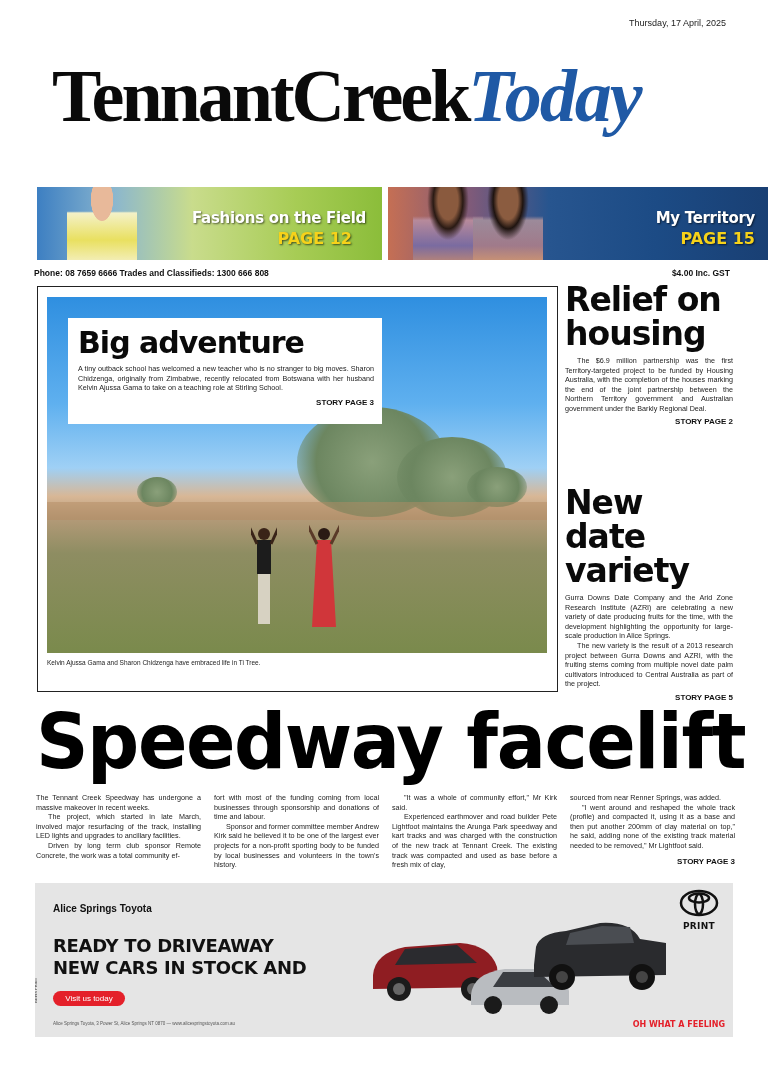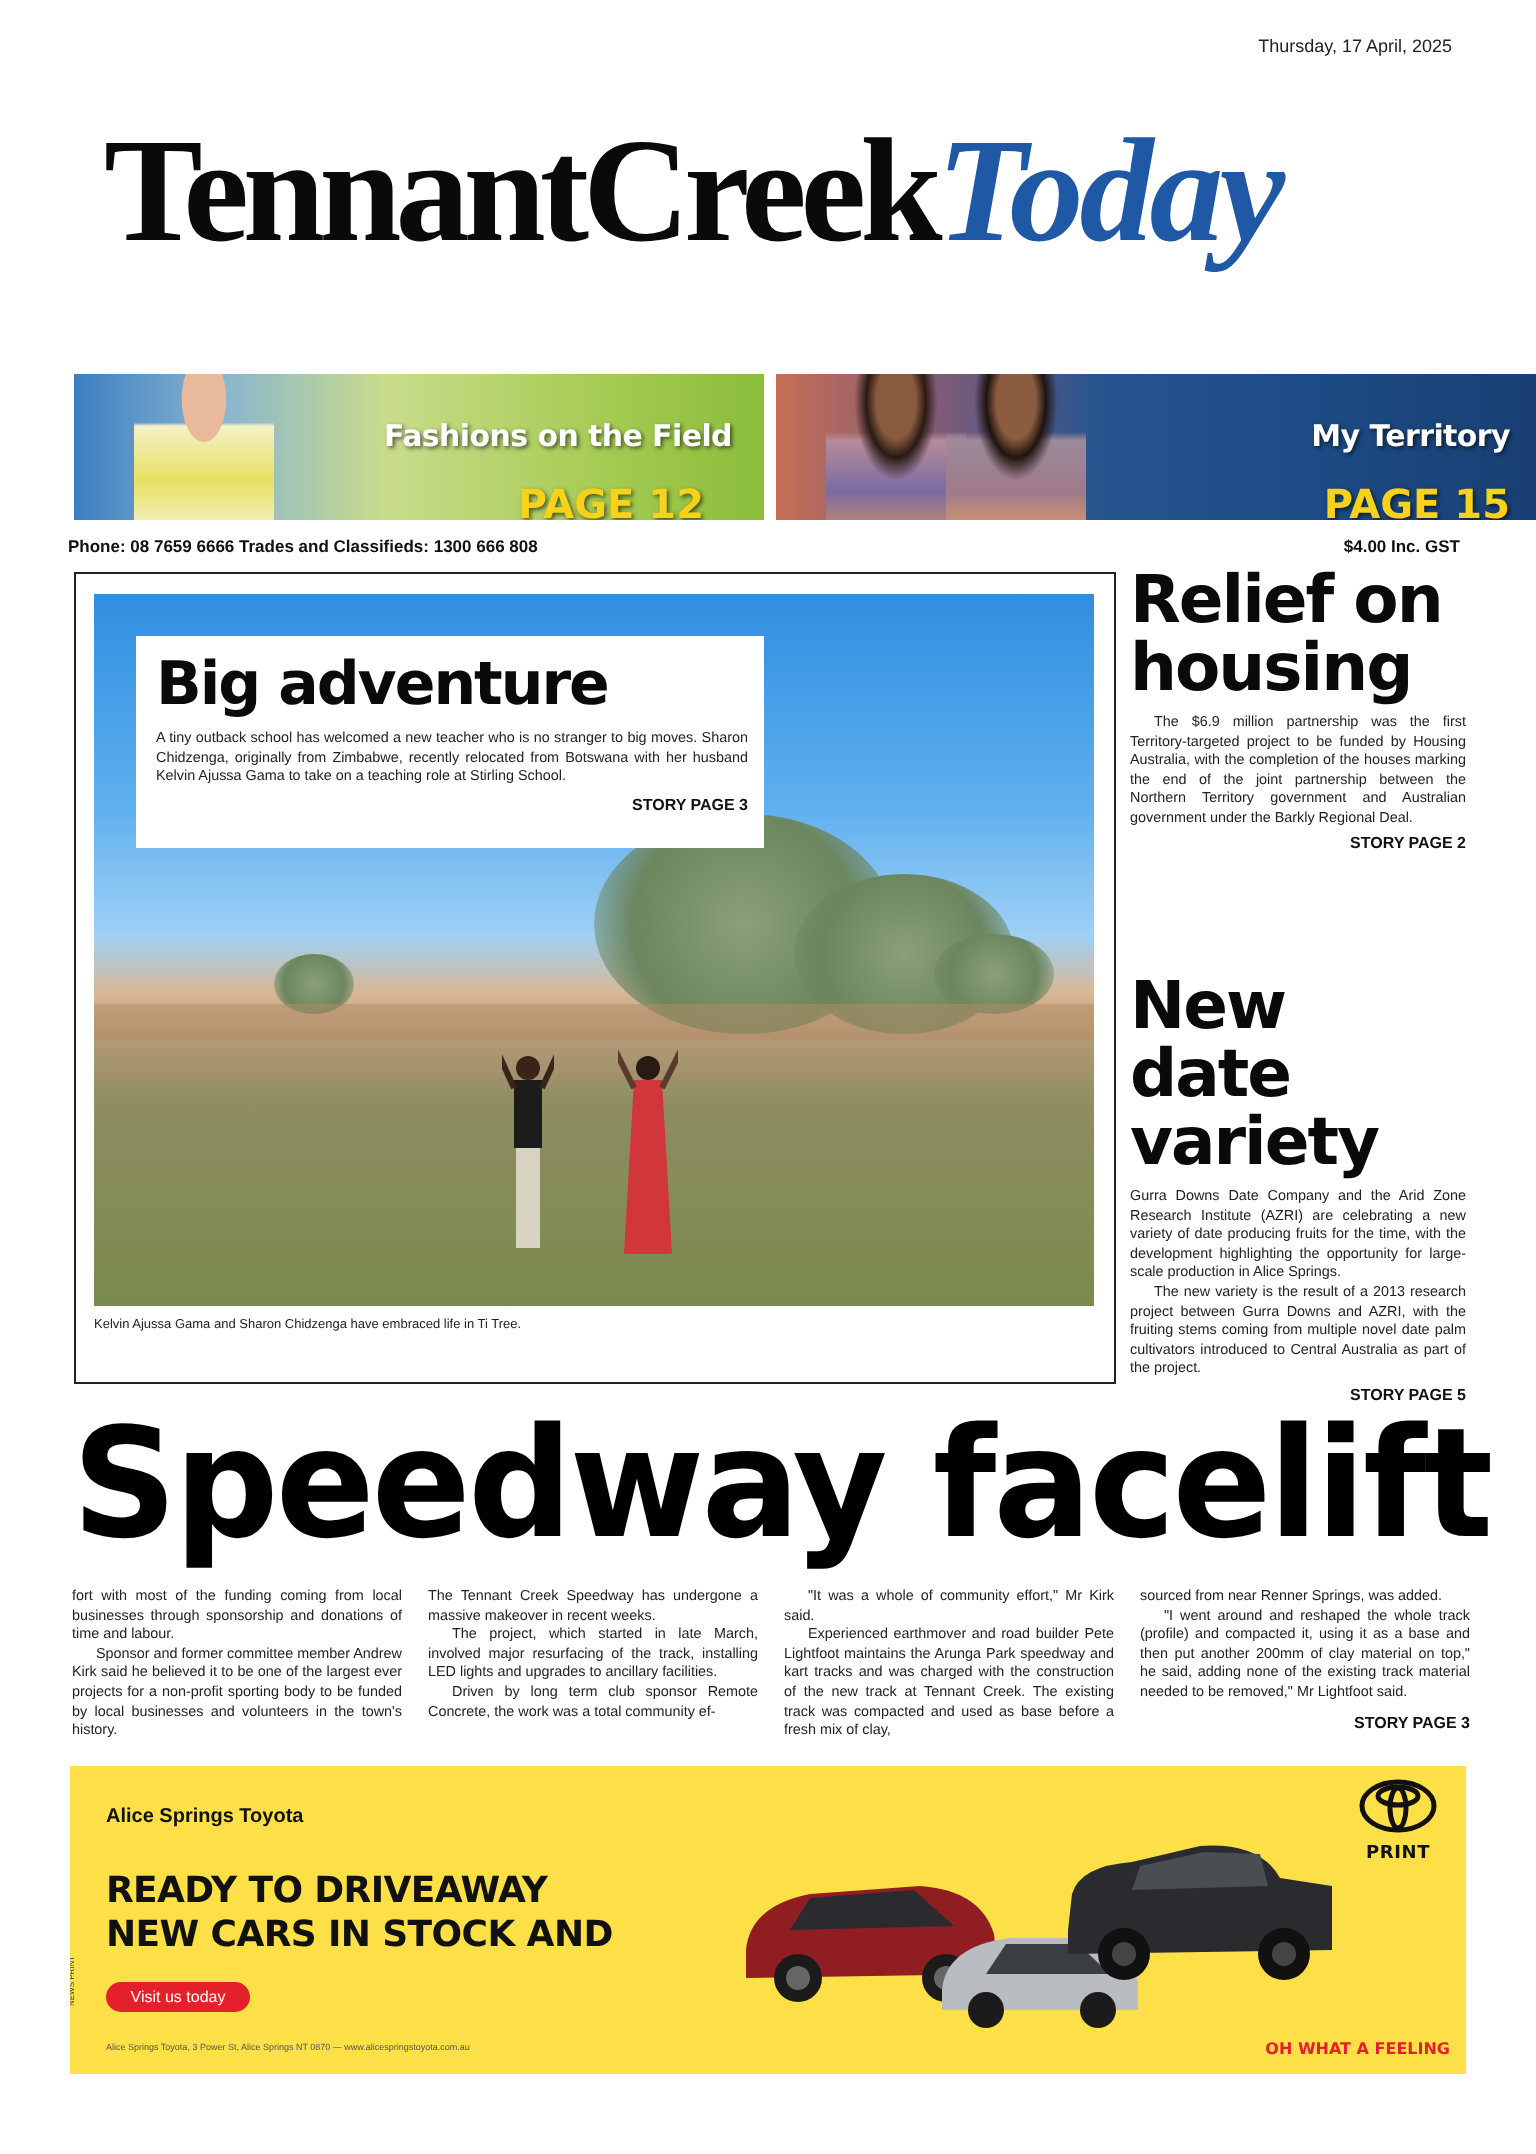--- a/index.html
+++ b/index.html
@@ -10,21 +10,21 @@
 
   .masthead { position: absolute; top: 56px; left: 52px; width: 670px; height: 80px; white-space: nowrap; }
   .mast-main { font-family: "Liberation Serif", serif; font-weight: bold; font-size: 74px; color: #0a0a0a; letter-spacing: -3px; line-height: 80px; }
   .mast-today { font-family: "Liberation Serif", serif; font-style: italic; font-weight: bold; font-size: 74px; color: #1f59a5; letter-spacing: -2px; line-height: 80px; }
 
   .promo { position: absolute; top: 187px; height: 73px; overflow: hidden; }
   .promo-left { left: 37px; width: 345px; background: linear-gradient(90deg, #3d7fc2 0%, #8ab6cf 22%, #c9dc8c 45%, #a7cc55 75%, #8bbd3a 100%); }
   .promo-right { left: 388px; width: 383px; background: linear-gradient(90deg, #c56f54 0%, #7d5a7a 22%, #27558f 42%, #1c4b85 70%, #193f73 100%); }
   .promo-person { position: absolute; border-radius: 40% 40% 0 0; }
   .promo-title { position: absolute; right: 16px; top: 22px; font-family: "DejaVu Sans", sans-serif; font-weight: bold; font-size: 15px; color: #ffffff; text-shadow: 1px 1px 2px rgba(0,0,0,0.6); letter-spacing: -0.3px; }
-  .promo-page { position: absolute; right: 16px; top: 53px; font-family: "DejaVu Sans", sans-serif; font-weight: bold; font-size: 20px; color: #f6d21a; text-shadow: 1px 1px 2px rgba(0,0,0,0.6); }
+  .promo-page { position: absolute; right: 16px; top: 42px; font-family: "DejaVu Sans", sans-serif; font-weight: bold; font-size: 16px; color: #f6d21a; text-shadow: 1px 1px 2px rgba(0,0,0,0.6); }
   .promo-left .promo-page { right: 30px; }
 
   .infobar { position: absolute; top: 268px; left: 34px; right: 38px; font-size: 8.5px; font-weight: bold; color: #111; display: flex; justify-content: space-between; }
 
   .feature-box { position: absolute; top: 286px; left: 37px; width: 521px; height: 406px; border: 1.5px solid #222; }
   .feature-photo { position: absolute; top: 10px; left: 9px; width: 500px; height: 356px; overflow: hidden;
     background: linear-gradient(180deg, #2f8fe0 0%, #5fb0ef 30%, #9fd0f5 48%, #d8b796 56%, #b49a78 62%, #8e8d62 72%, #7a8a4c 100%); }
   .tree { position: absolute; border-radius: 50%; background: radial-gradient(circle, #8aa07a 0%, #6c8660 60%, rgba(108,134,96,0) 100%); }
   .ground-strip { position: absolute; left: 0; right: 0; height: 18px; background: rgba(180,140,100,0.5); }
   .person-man { position: absolute; left: 204px; top: 225px; width: 26px; height: 110px; }
@@ -43,21 +43,21 @@
   .side-col p { font-size: 7.2px; line-height: 9.6px; color: #222; text-align: justify; }
   .side-col p.indent { text-indent: 12px; }
 
   .big-headline { position: absolute; top: 697px; left: 36px; width: 700px; font-family: "DejaVu Sans", sans-serif; font-weight: bold; font-size: 76px; letter-spacing: -1.5px; line-height: 90px; color: #000; transform: scaleX(0.96); transform-origin: left; white-space: nowrap; }
 
   .speedway-cols { position: absolute; top: 793px; left: 36px; width: 700px; display: flex; gap: 13px; }
   .speedway-cols .col { width: 165px; font-size: 7.2px; line-height: 9.6px; color: #222; text-align: justify; }
   .speedway-cols .col p.indent { text-indent: 12px; }
   .speedway-cols .col .story-ref { margin-top: 6px; }
 
-  .ad { position: absolute; top: 883px; left: 35px; width: 698px; height: 154px; background: #fde047; overflow: hidden; }
+  .ad { position: absolute; top: 883px; left: 35px; width: 698px; height: 154px; background: #e5e5e5; overflow: hidden; }
   .ad-dealer { position: absolute; top: 20px; left: 18px; font-size: 10px; font-weight: bold; color: #111; }
   .ad-headline { position: absolute; top: 52px; left: 18px; font-family: "DejaVu Sans", sans-serif; font-weight: bold; font-size: 18px; line-height: 22px; color: #111; letter-spacing: -0.3px; }
   .ad-cta { position: absolute; top: 108px; left: 18px; width: 72px; height: 15px; background: #e4202a; border-radius: 8px; color: #fff; font-size: 8px; line-height: 15px; text-align: center; }
   .ad-fine { position: absolute; top: 138px; left: 18px; font-size: 4.5px; color: #555; }
   .ad-side { position: absolute; top: 120px; left: -2px; font-size: 4px; color: #333; transform: rotate(-90deg); transform-origin: left top; }
   .ad-slogan { position: absolute; top: 137px; right: 8px; font-family: "DejaVu Sans", sans-serif; font-weight: bold; font-size: 8px; color: #e4202a; }
   .ad-logo { position: absolute; top: 6px; right: 8px; width: 52px; text-align: center; }
   .ad-logo-text { font-family: "DejaVu Sans", sans-serif; font-weight: bold; font-size: 9px; color: #111; letter-spacing: 0.3px; }
   .car { position: absolute; }
 </style>
@@ -129,27 +129,27 @@
   <div style="height:5px"></div>
   <p>Gurra Downs Date Company and the Arid Zone Research Institute (AZRI) are celebrating a new variety of date producing fruits for the time, with the development highlighting the opportunity for large-scale production in Alice Springs.</p>
   <p class="indent">The new variety is the result of a 2013 research project between Gurra Downs and AZRI, with the fruiting stems coming from multiple novel date palm cultivators introduced to Central Australia as part of the project.</p>
   <div class="story-ref" style="margin-top:4px;">STORY PAGE 5</div>
 </div>
 
 <div class="big-headline">Speedway facelift</div>
 
 <div class="speedway-cols">
   <div class="col">
-    <p>fort with most of the funding coming from local businesses through sponsorship and donations of time and labour.</p>
-    <p class="indent">Sponsor and former committee member Andrew Kirk said he believed it to be one of the largest ever projects for a non-profit sporting body to be funded by local businesses and volunteers in the town's history.</p>
-  </div>
-  <div class="col">
     <p>The Tennant Creek Speedway has undergone a massive makeover in recent weeks.</p>
     <p class="indent">The project, which started in late March, involved major resurfacing of the track, installing LED lights and upgrades to ancillary facilities.</p>
     <p class="indent">Driven by long term club sponsor Remote Concrete, the work was a total community ef-</p>
+  </div>
+  <div class="col">
+    <p>fort with most of the funding coming from local businesses through sponsorship and donations of time and labour.</p>
+    <p class="indent">Sponsor and former committee member Andrew Kirk said he believed it to be one of the largest ever projects for a non-profit sporting body to be funded by local businesses and volunteers in the town's history.</p>
   </div>
   <div class="col">
     <p class="indent">"It was a whole of community effort," Mr Kirk said.</p>
     <p class="indent">Experienced earthmover and road builder Pete Lightfoot maintains the Arunga Park speedway and kart tracks and was charged with the construction of the new track at Tennant Creek. The existing track was compacted and used as base before a fresh mix of clay,</p>
   </div>
   <div class="col">
     <p>sourced from near Renner Springs, was added.</p>
     <p class="indent">"I went around and reshaped the whole track (profile) and compacted it, using it as a base and then put another 200mm of clay material on top," he said, adding none of the existing track material needed to be removed," Mr Lightfoot said.</p>
     <div class="story-ref">STORY PAGE 3</div>
   </div>

